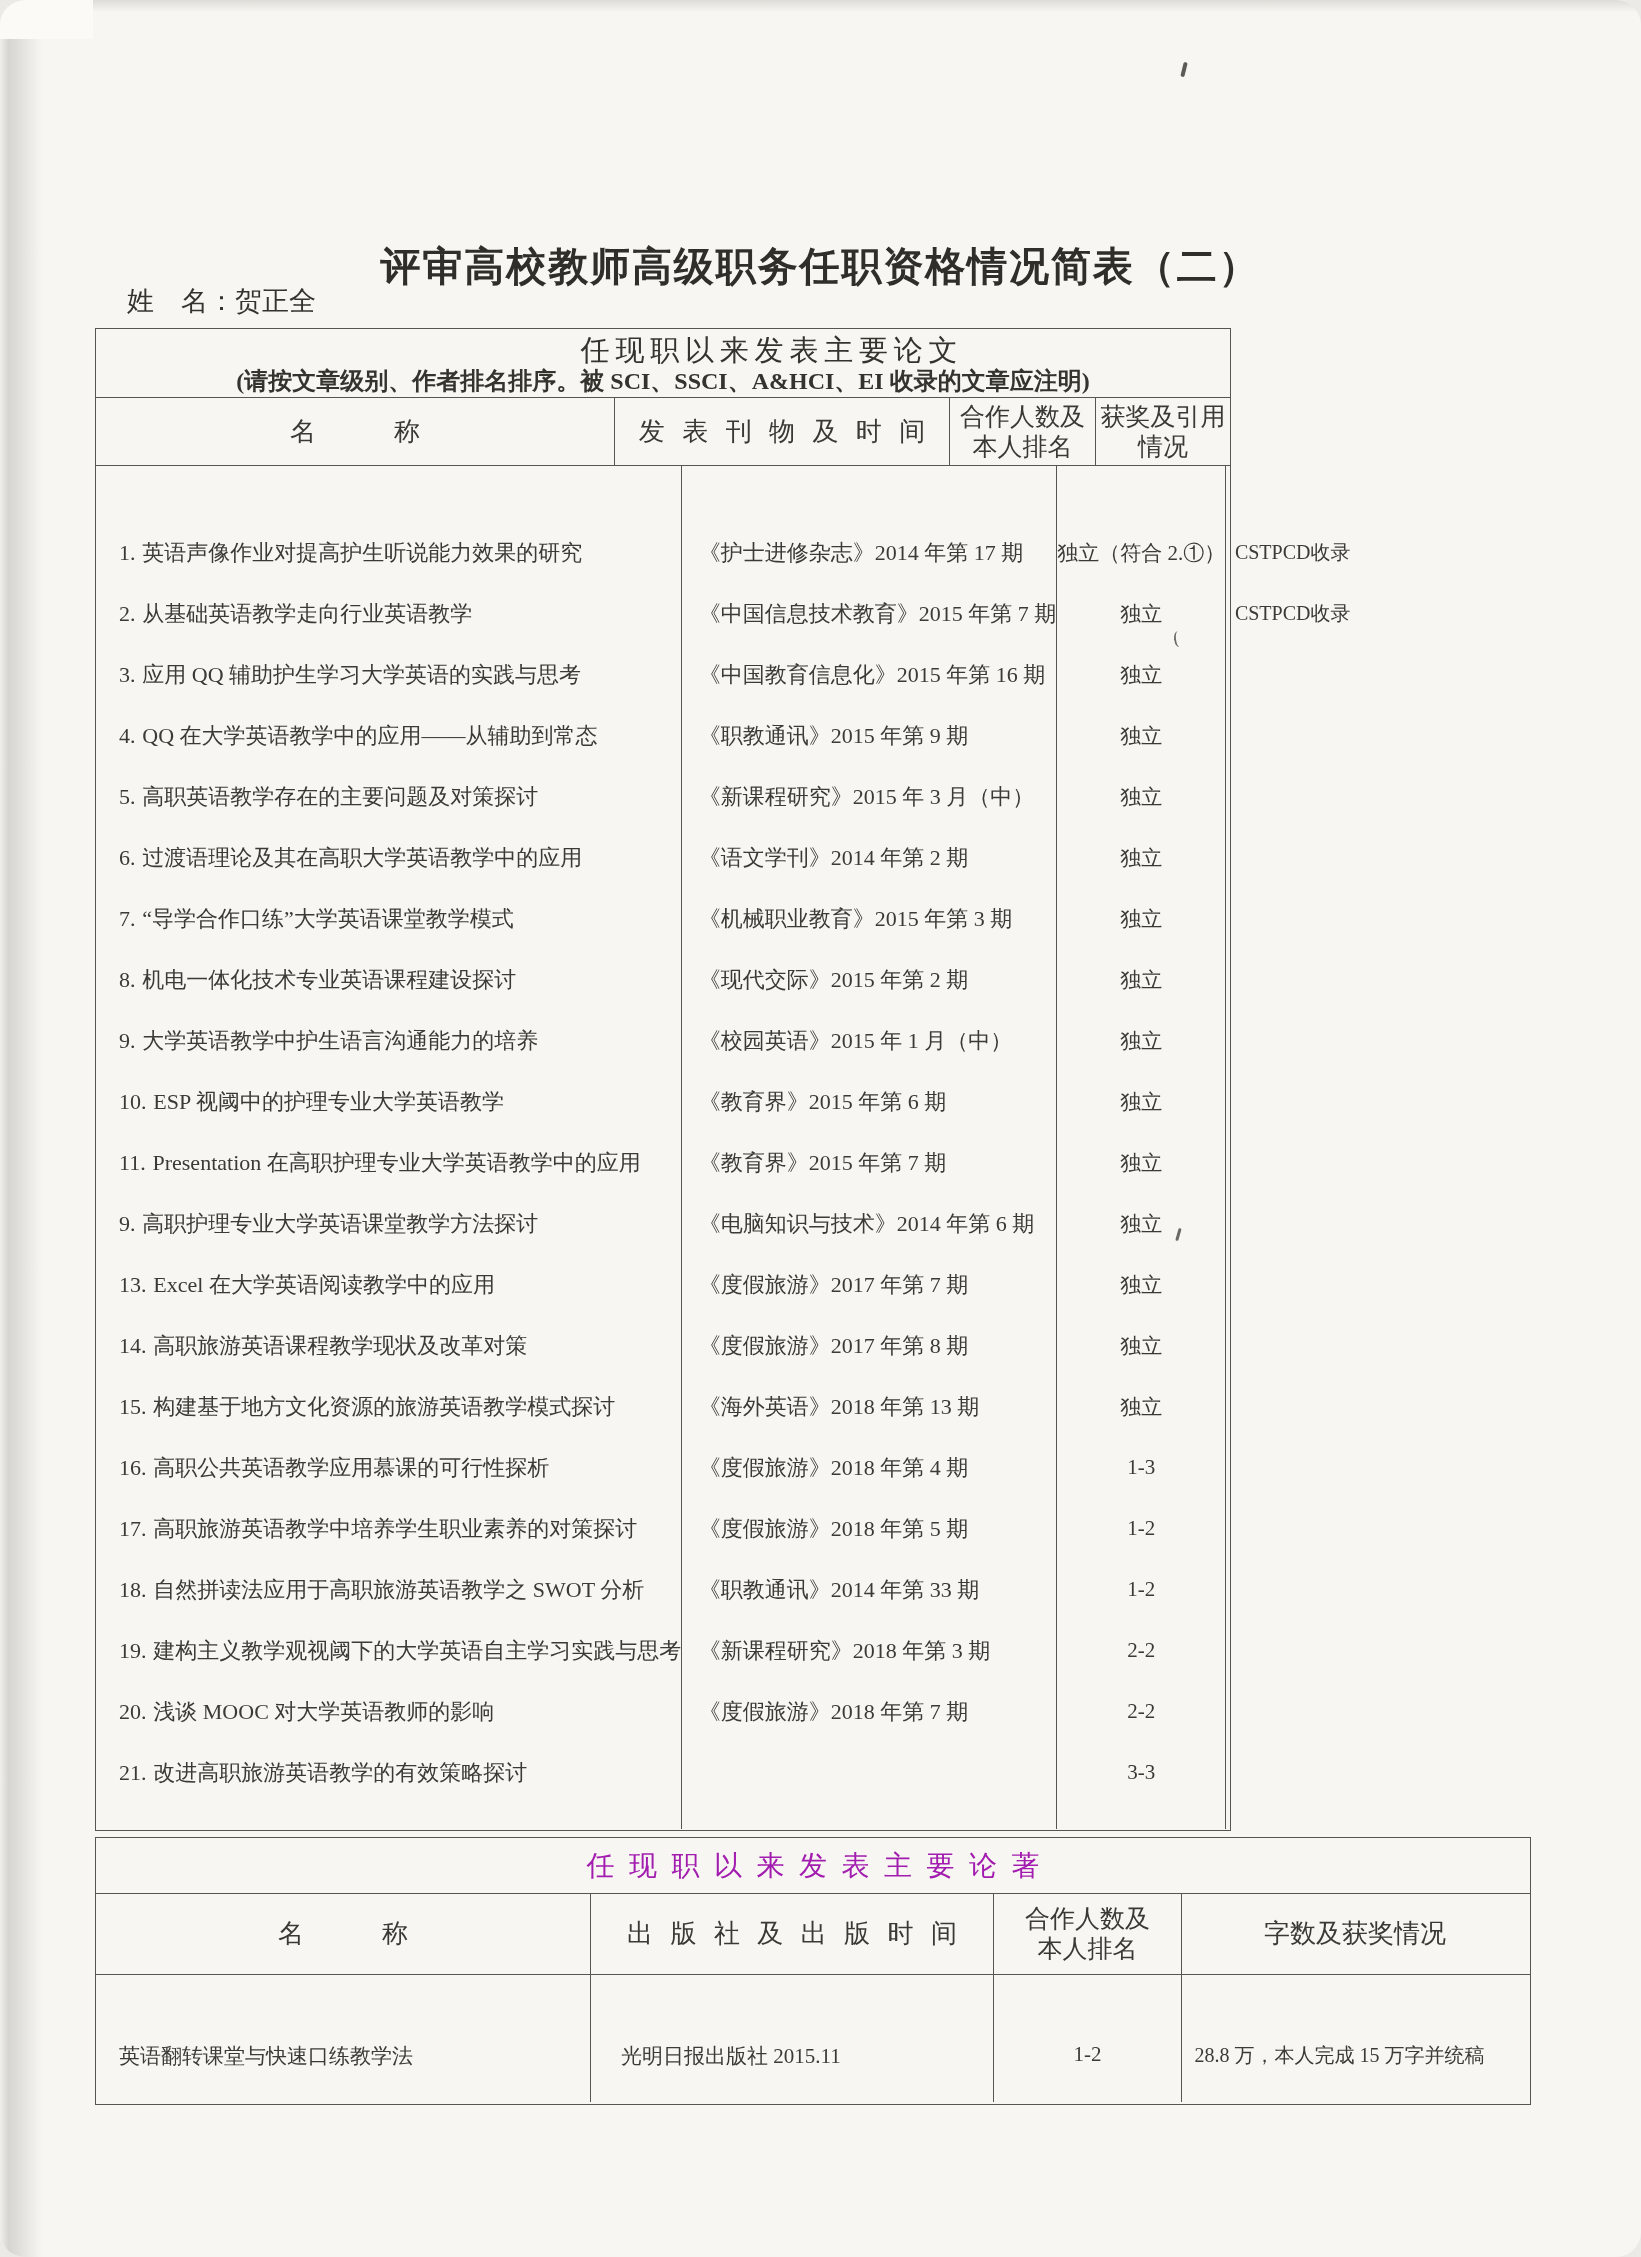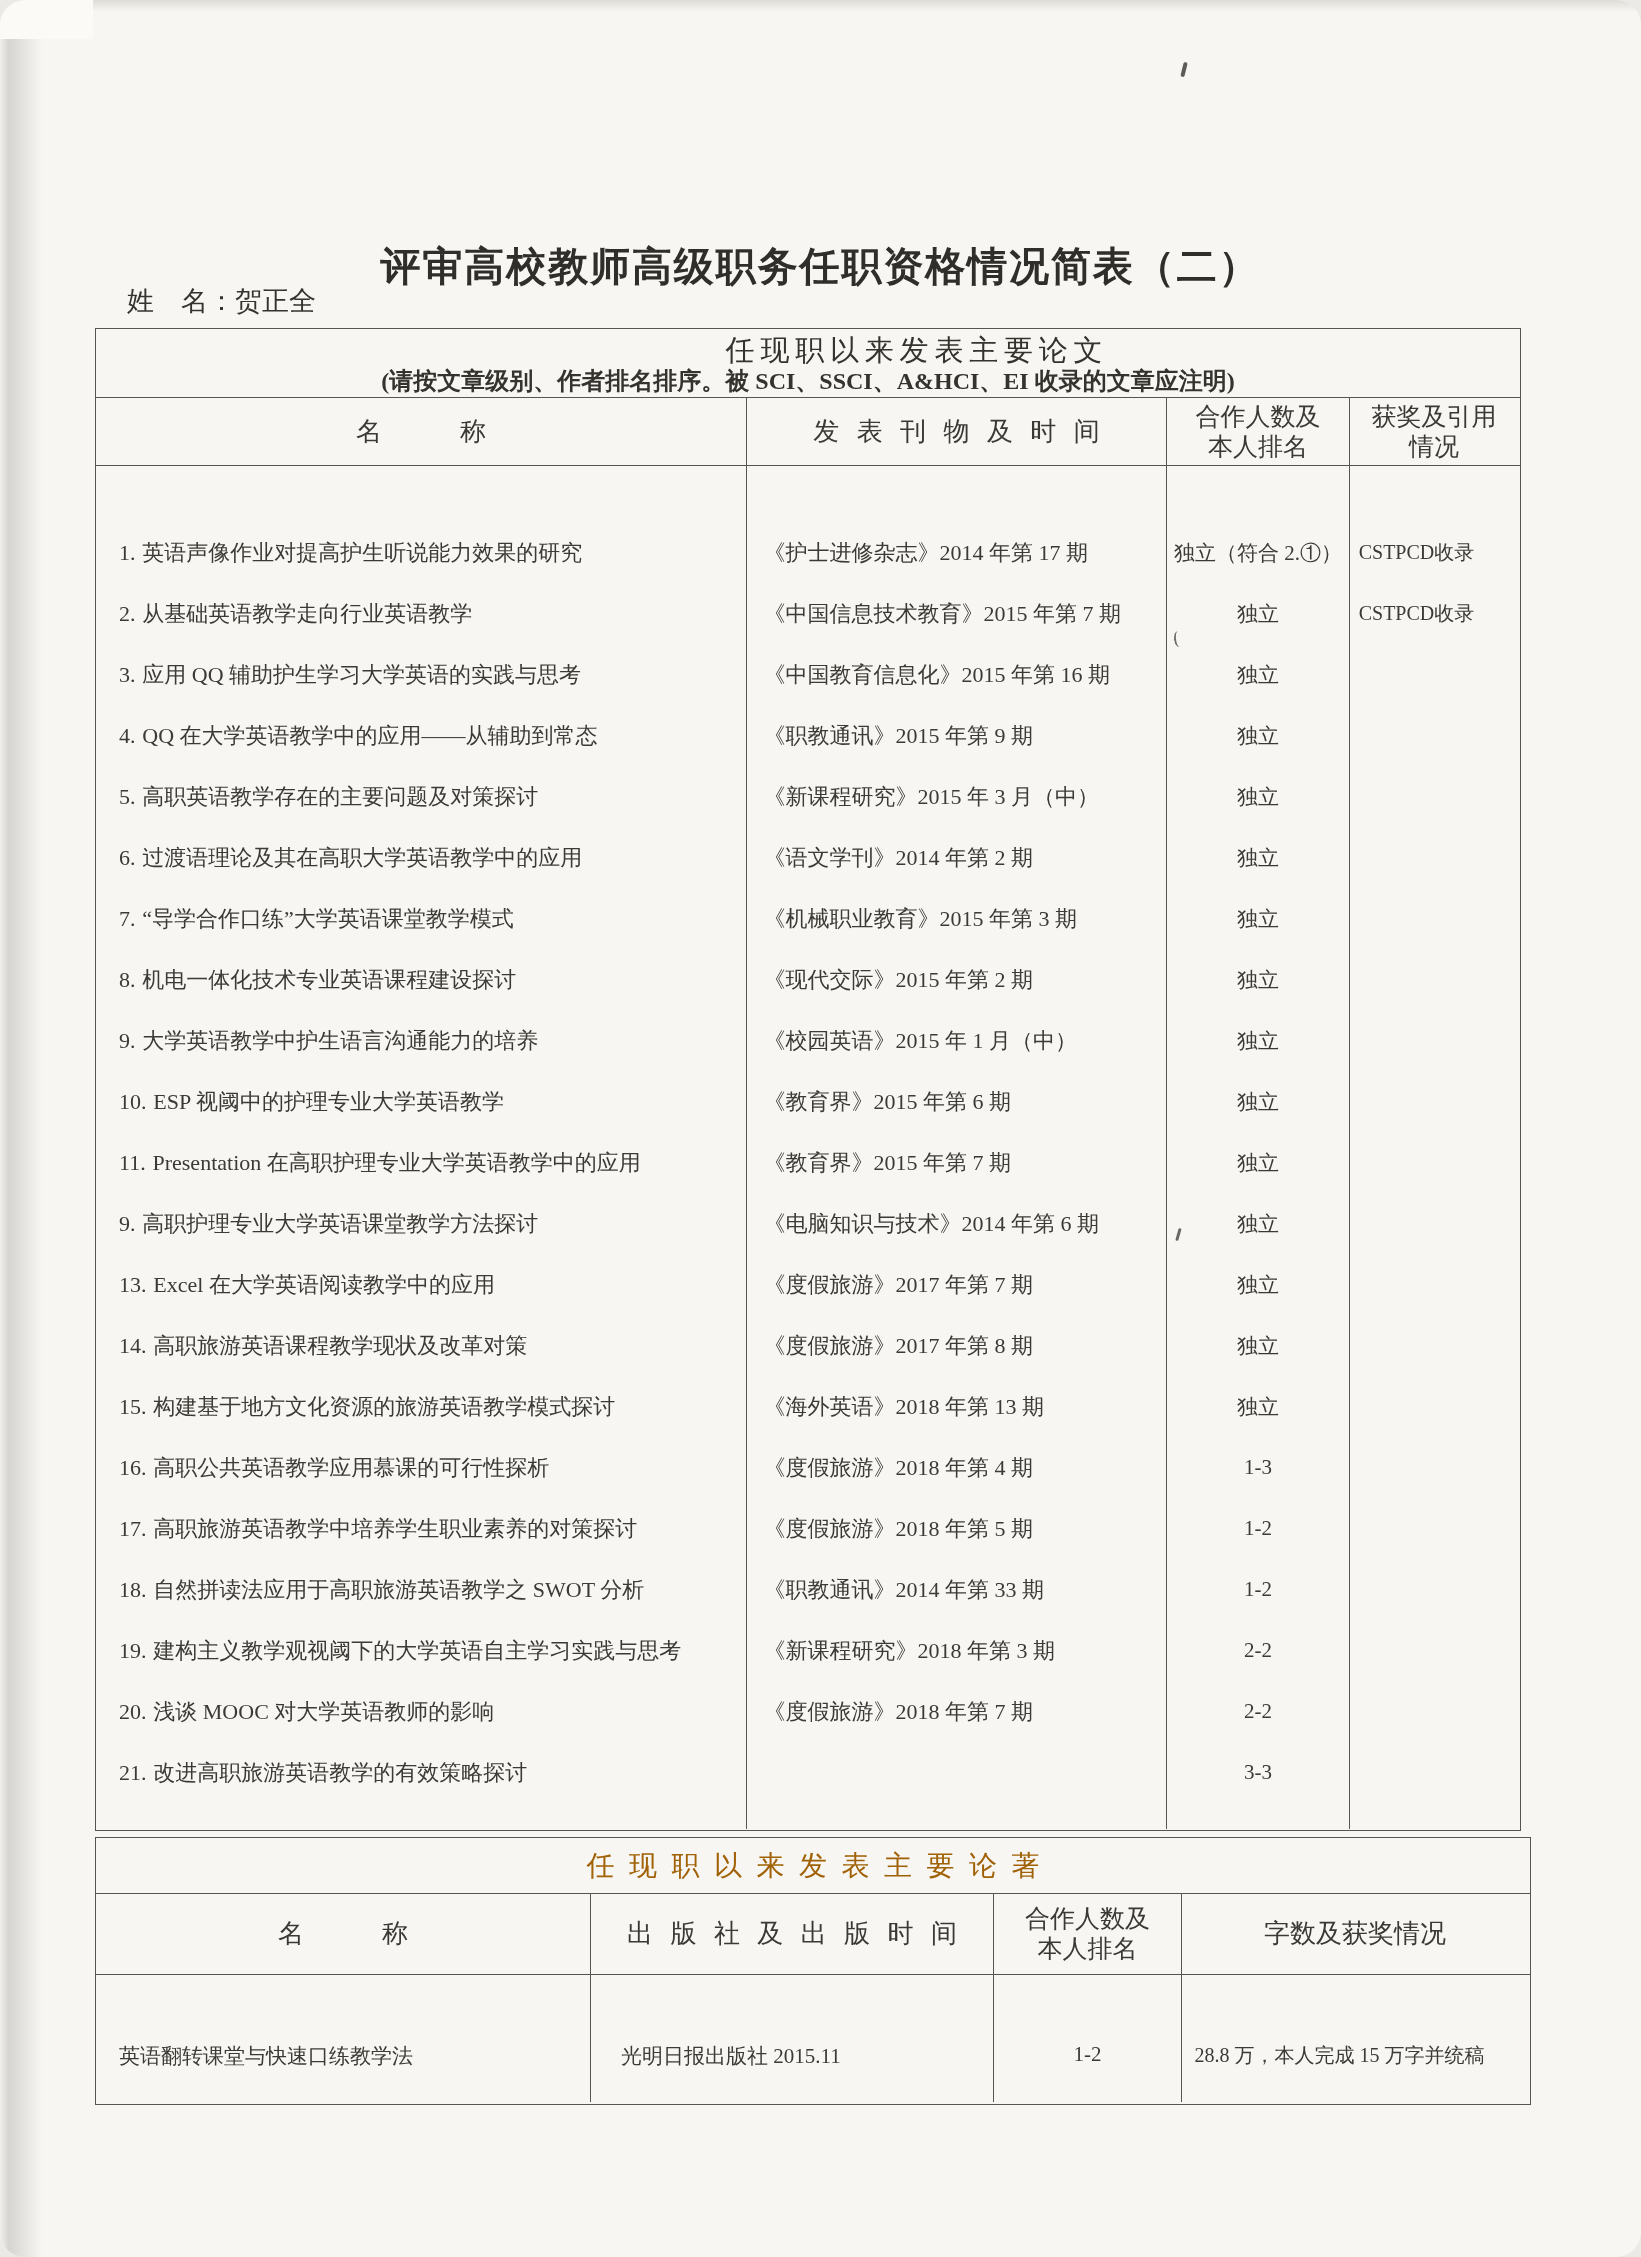--- a/index.html
+++ b/index.html
@@ -25,21 +25,21 @@
   .a2{left:1174px;top:631px;width:7.7px;height:16.4px;background:none;border-left:2.4px solid #6e6c66;border-radius:50% 0 0 50%;transform:rotate(-6deg);}
   .a3{left:1177px;top:1228px;width:2.9px;height:12.6px;transform:rotate(16deg);background:#6a6862;}
 
   .doc-title{
     position:absolute;top:212px;left:0;width:100%;
     text-align:center;font-size:40px;font-weight:bold;letter-spacing:1.9px;color:#2f2e2a;
   }
   .name-line{position:absolute;top:283px;left:127px;font-size:27px;color:#34332e;}
 
   .tbl{position:absolute;border:1.9px solid #57554f;box-sizing:border-box;background:transparent;}
-  .main-tbl{left:95px;top:328px;width:1426px;height:1503px;}
+  .main-tbl{left:95px;top:328px;width:1136px;height:1503px;}
   .books-tbl{left:95px;top:1837px;width:1436px;height:268px;}
 
   .row{box-sizing:border-box;border-bottom:1.9px solid #57554f;}
 
   
   .t-title-row{height:69px;text-align:center;padding-top:2.9px;}
   .t-title{font-size:29px;letter-spacing:5.8px;line-height:36px;color:#34332e;padding-left:218px;}
   .t-subtitle{font-size:24px;font-weight:bold;line-height:26px;color:#34332e;}
   .t-head{height:68px;display:flex;}
   .hc{display:flex;flex-direction:column;justify-content:center;align-items:center;
@@ -57,21 +57,21 @@
   .ln{height:61px;display:flex;align-items:center;white-space:nowrap;
       font-size:22px;color:#3b3a35;}
   .col-name .ln{padding-left:23px;}
   .col-name .no{margin-right:6.8px;}
   .col-journal .ln{padding-left:16.4px;font-size:22px;}
   .col-rank .ln{justify-content:center;font-size:21px;}
   .col-award .ln{padding-left:8.7px;font-size:20px;}
 
   
   .b-title-row{height:56px;display:flex;align-items:center;justify-content:center;
-      font-size:28px;letter-spacing:14.5px;padding-left:14.5px;color:#a16207;box-sizing:border-box;border-bottom:1.9px solid #57554f;}
+      font-size:28px;letter-spacing:14.5px;padding-left:14.5px;color:#a21caf;box-sizing:border-box;border-bottom:1.9px solid #57554f;}
   .b-head{height:81px;display:flex;box-sizing:border-box;border-bottom:1.9px solid #57554f;}
   .bw-name{width:494px;}
   .bw-pub{width:403px;border-left:1.9px solid #57554f;}
   .bw-rank{width:188px;border-left:1.9px solid #57554f;}
   .bw-words{width:347px;border-left:1.9px solid #57554f;}
   .b-body{display:flex;height:127px;}
   .b-cell{box-sizing:border-box;padding-top:67px;font-size:21px;display:flex;align-items:flex-start;white-space:nowrap;}
   .b-name{padding-left:23px;}
   .b-pub{padding-left:30px;text-align:right;}
   .b-rank{justify-content:center;padding-top:67px;}

